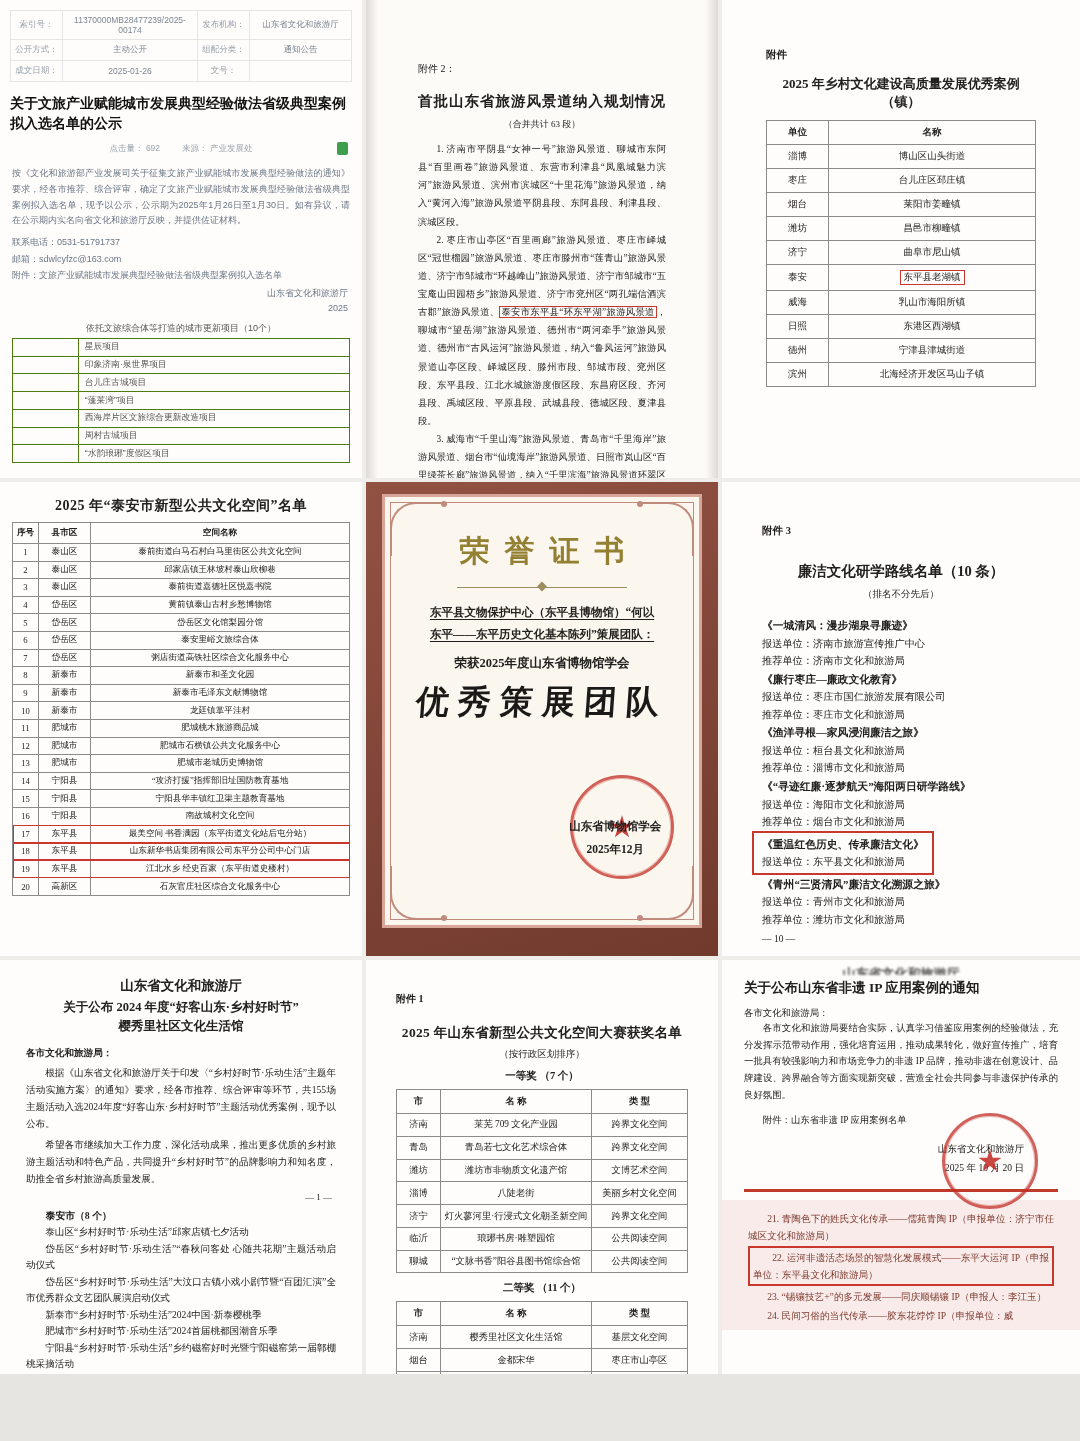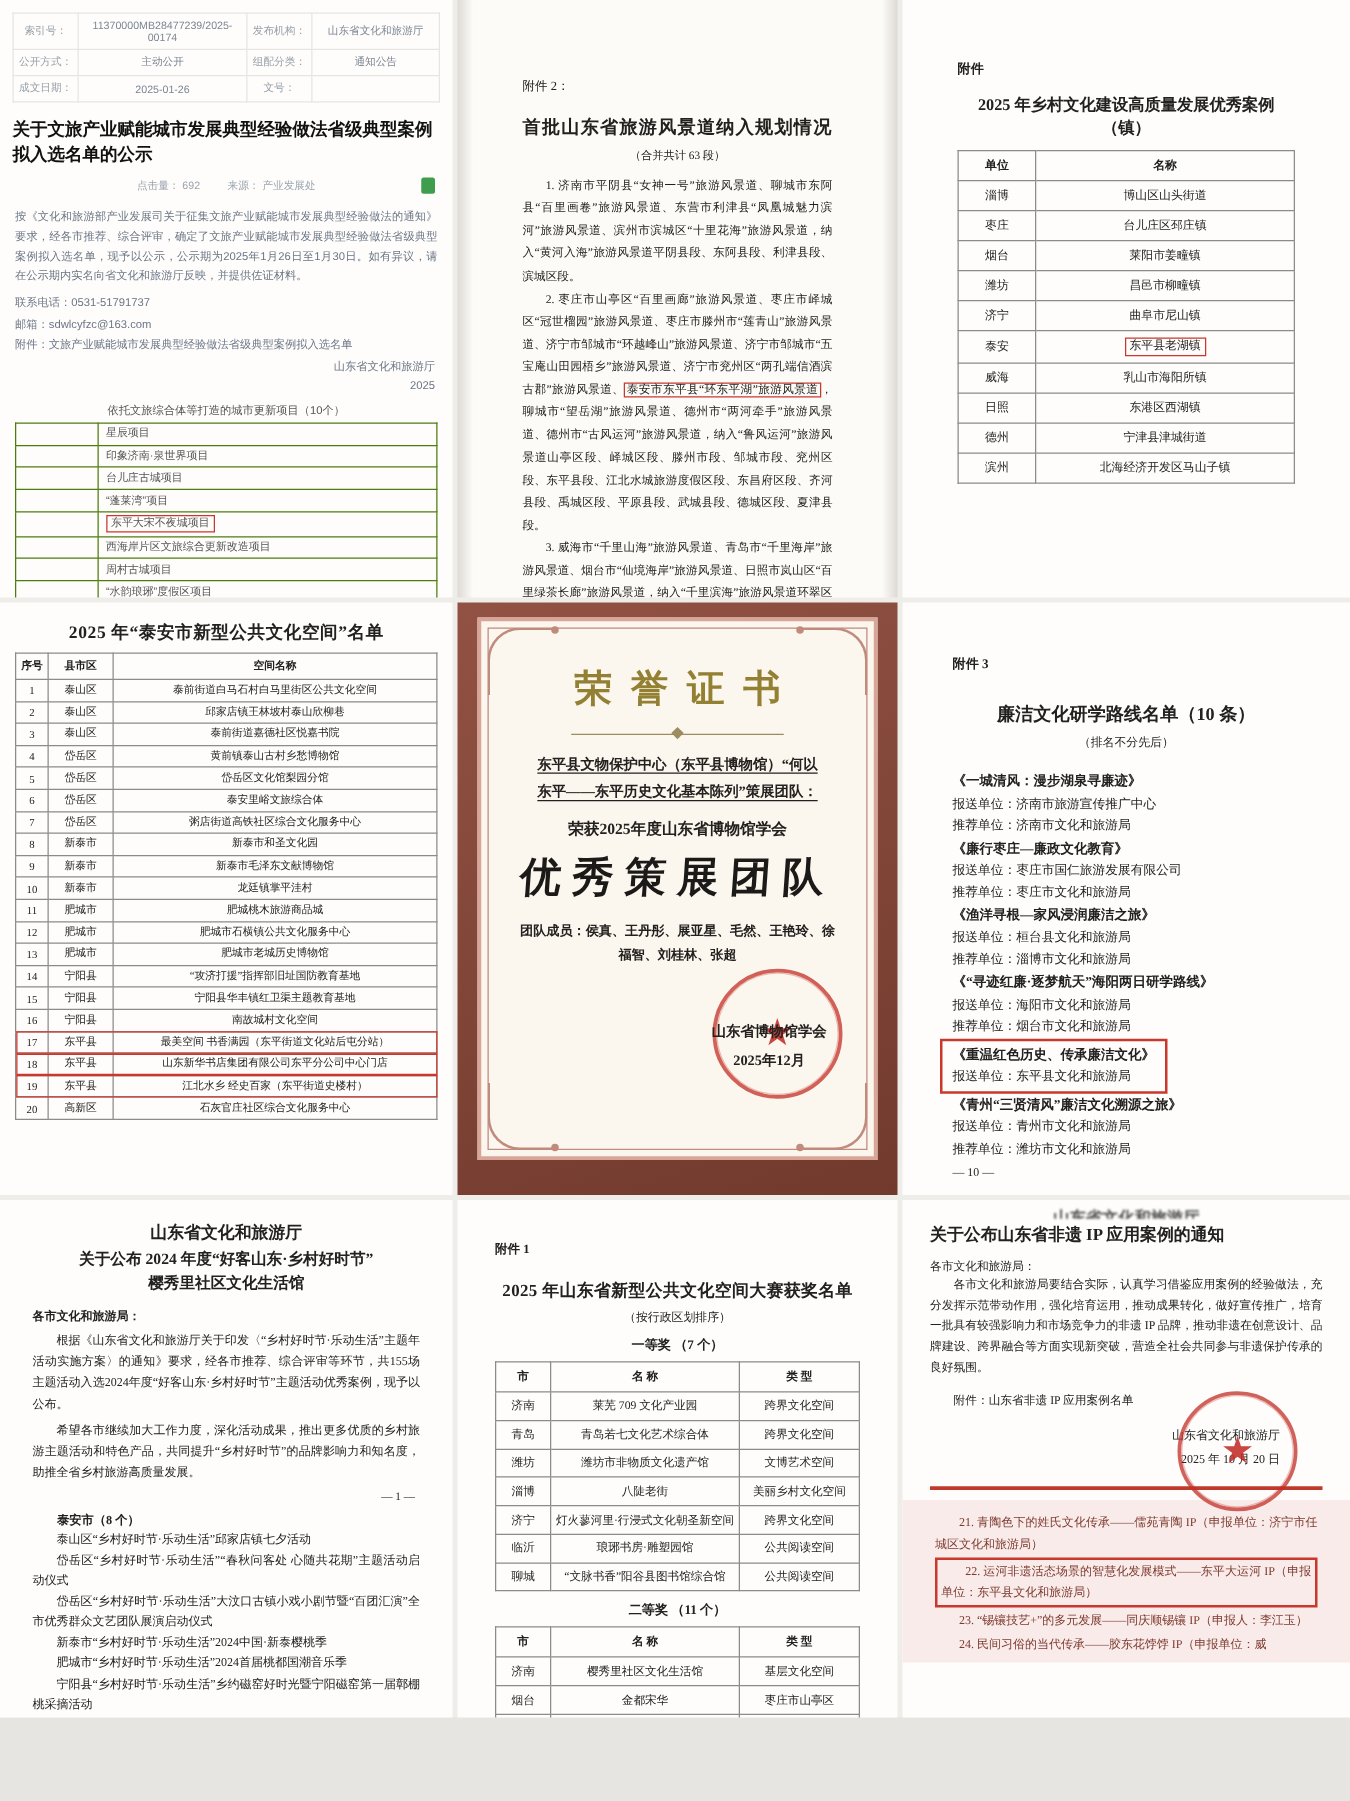--- a/index.html
+++ b/index.html
@@ -209,24 +209,20 @@
           <tr>
             <td class="c1"></td>
             <td class="c2"><span>台儿庄古城项目</span></td>
           </tr>
 
           <tr>
             <td class="c1"></td>
             <td class="c2"><span>“蓬莱湾”项目</span></td>
           </tr>
 
-          <tr>
-            <td class="c1"></td>
-            <td class="c2"><span class="boxed">东平大宋不夜城项目</span></td>
-          </tr>
 
           <tr>
             <td class="c1"></td>
             <td class="c2"><span>西海岸片区文旅综合更新改造项目</span></td>
           </tr>
 
           <tr>
             <td class="c1"></td>
             <td class="c2"><span>周村古城项目</span></td>
           </tr>
@@ -456,23 +452,20 @@
       <div class="corner bl"></div>
       <div class="corner br"></div>
       <div class="cert-title">荣誉证书</div>
       <div class="cert-divider"></div>
       <div class="cert-recipient">
         <div>东平县文物保护中心（东平县博物馆）“何以</div>
         <div>东平——东平历史文化基本陈列”策展团队：</div>
       </div>
       <div class="cert-award-line">荣获2025年度山东省博物馆学会</div>
       <div class="cert-award-name">优秀策展团队</div>
-      <div class="cert-members">
-        <span>团队成员：</span><span>侯真、王丹彤、展亚星、毛然、王艳玲、徐福智、刘桂林、张超</span>
-      </div>
       <div class="cert-issue">
         <div>山东省博物馆学会</div>
         <div>2025年12月</div>
       </div>
       <div class="seal cert-seal">
         <span class="star">★</span>
       </div>
     </div>
   </section>
 

